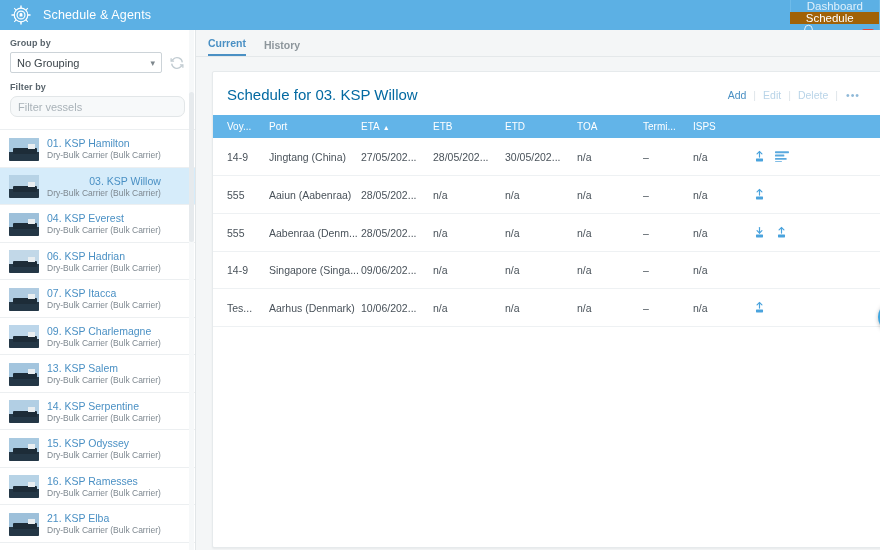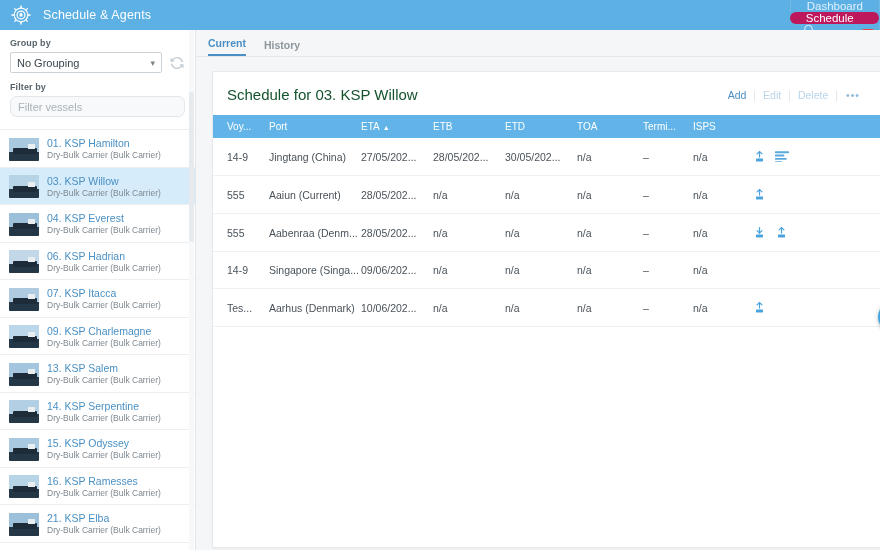--- a/index.html
+++ b/index.html
@@ -24,21 +24,21 @@
     color: #ffffff; font-size: 12.5px; margin-left: 11px;
     letter-spacing: .15px;
   }
   .nav { margin-left: auto; display: flex; align-items: stretch; height: 30px; flex-direction: column; }
   .nav-item {
     display: flex; align-items: center; padding: 0 16px;
     color: #dff0fb; font-size: 11.5px; cursor: pointer;
     border-right: 1px solid #6ebbe9;
   }
   .nav-item:first-child { border-left: 1px solid #6ebbe9; }
-  .nav-item.active { background: #be185d; color: #ffffff; border-radius: 15px; }
+  .nav-item.active { background: #a16207; color: #ffffff; }
   .nav-bell {
     position: relative; display: flex; align-items: center;
     padding: 0 12px 0 11px; cursor: pointer;
     border-right: 1px solid #6ebbe9;
   }
   .bell-badge {
     position: absolute; right: 5px; bottom: 4px;
     background: #e8453c; color: #fff;
     font-size: 7px; line-height: 8px;
     padding: 1px 2px; border-radius: 2px;
@@ -99,21 +99,21 @@
 
   .vessel-list {
     margin-top: 8px; flex: 1 1 auto; overflow: hidden;
     border-top: 1px solid #eceff1;
   }
   .vessel {
     display: flex; align-items: center; gap: 8px;
     padding: 5px 8px 3px 9px; height: 37.5px;
     border-bottom: 1px solid #eceff1; cursor: pointer;
   }
-  .vessel.selected { background: #d6ecfa; }
+  .vessel.selected { background: #d6ecfa; text-align: right; }
   .thumb {
     width: 30px; height: 23px; flex: 0 0 30px;
     border-radius: 1px; overflow: hidden; position: relative;
     background: #9cc3dd;
   }
   .thumb .sky { position: absolute; left:0; right:0; top:0; height: 60%; }
   .thumb .sea { position: absolute; left:0; right:0; bottom:0; height: 40%; background:#243746; }
   .thumb .hull {
     position: absolute; left: 12%; right: 8%; bottom: 28%;
     height: 26%; background: #1d2c38; border-radius: 1px;
@@ -157,21 +157,21 @@
     margin: 14px 16px 0 16px;
     background: #ffffff; border: 1px solid #e6eaec;
     border-radius: 2px;
     box-shadow: 0 1px 2px rgba(0,0,0,.05);
     height: 477px; overflow: hidden;
   }
   .card-head {
     display: flex; align-items: center;
     padding: 14px 15px 12px 14px;
   }
-  .card-title { font-size: 15px; color: #14532d; font-weight: normal; }
+  .card-title { font-size: 15px; color: #0369a1; font-weight: normal; }
   .card-actions { margin-left: auto; display: flex; align-items: center; font-size: 10.5px; }
   .act { padding: 0 7px; cursor: pointer; color: #4a90c4; }
   .act.disabled { color: #b9d4e8; cursor: default; }
   .act-sep { color: #dde4e9; }
   .act-more { padding: 0 6px 0 8px; color: #8fb9d8; letter-spacing: 1px; cursor: pointer; }
 
   table.sched { width: 100%; border-collapse: collapse; table-layout: fixed; }
   table.sched thead th {
     background: #62b4e8; color: #ffffff;
     font-size: 10px; font-weight: normal; text-align: left;
@@ -480,21 +480,21 @@
                       <rect x="0" y="0.5" width="24" height="3.2" rx="1"></rect>
                       <rect x="0" y="6.2" width="16" height="3.2" rx="1"></rect>
                       <rect x="0" y="11.9" width="20" height="3.2" rx="1"></rect>
                       <rect x="0" y="17.6" width="12" height="2.4" rx="1"></rect>
                     </svg></span>
                 </span>
               </td>
             </tr>
             <tr>
               <td>555</td>
-              <td>Aaiun (Current)</td>
+              <td>Aaiun (Aabenraa)</td>
               <td>28/05/202...</td>
               <td>n/a</td>
               <td>n/a</td>
               <td>n/a</td>
               <td class="cell-dash">–</td>
               <td>n/a</td>
               <td>
                 <span class="icon-cell">
                   <span class="ic"><svg viewBox="0 0 24 24" fill="none" stroke="#4aa3dd" stroke-width="2.2" stroke-linecap="round">
                       <path d="M12 3v10"></path>

